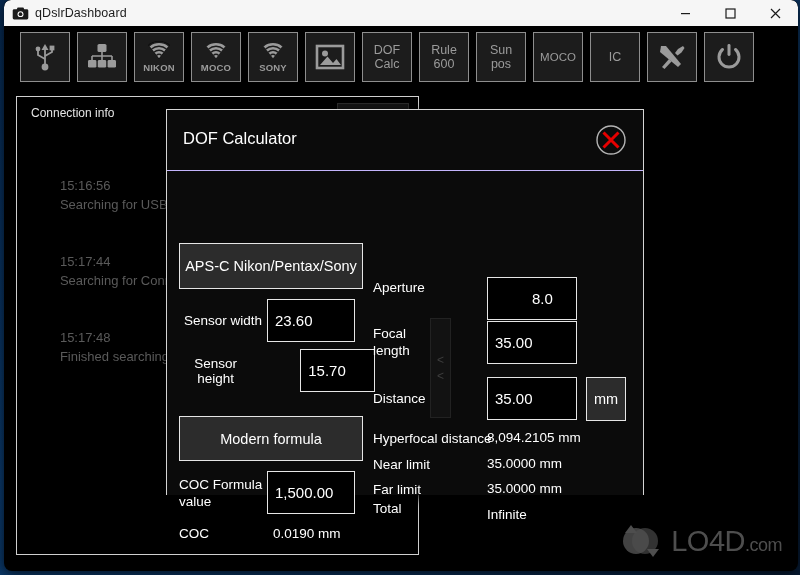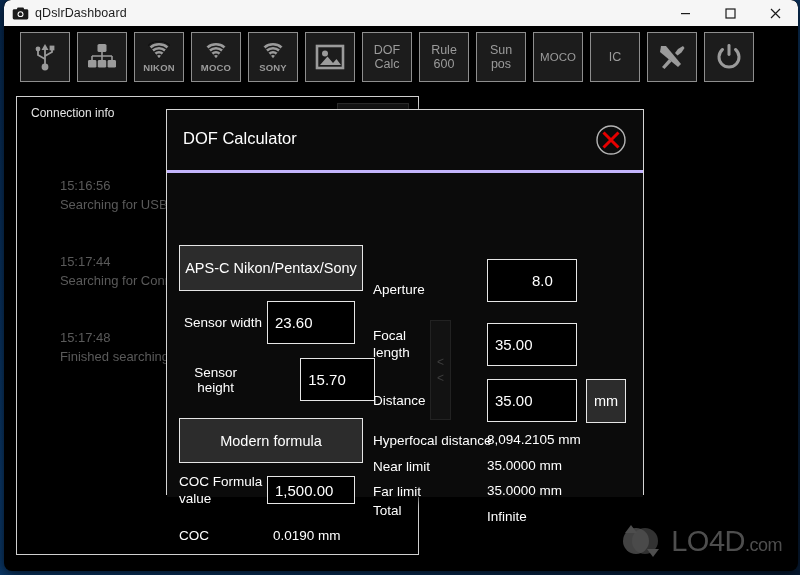--- a/index.html
+++ b/index.html
@@ -123,21 +123,21 @@
     left: 162px; top: 109px;
     width: 478px; height: 386px;
     background:#0b0b0b;
     border:1px solid #d5d5d5;
     box-sizing:border-box;
     box-shadow: 3px 4px 10px rgba(0,0,0,.85);
   }
   #dof-header {
     position:relative;
     height: 60px;
-    border-bottom:3px solid #c4b5fd;
+    border-bottom:1px solid #c4b5fd;
     background:#0b0b0b;
   }
   #dof-title {
     position:absolute; left:16px; top:19px;
     font-size:16.5px; color:#ffffff;
   }
   #dof-close {
     position:absolute; right:16px; top:14px;
     width:32px; height:32px;
   }
@@ -162,29 +162,29 @@
     color:#ffffff;
     font-size:15px;
     display:flex; align-items:center;
     padding-left:7px;
     box-sizing:border-box;
   }
 
   #sensor-select { position:absolute; left:12px; top:72px; width:184px; height:46px; }
   .row-lbl-field { position:absolute; display:flex; align-items:center;text-align:center; }
   #row-sw { left:12px; top:128px; width:196px; }
-  #row-sh { left:12px; top:185px; width:196px;gap:48px; }
+  #row-sh { left:12px; top:178px; width:196px;gap:48px; }
   #row-sw .lbl-left, #row-sh .lbl-left { width:88px; }
   #row-sw .txt-field, #row-sh .txt-field { width:88px; height:43px; }
 
   #formula-btn { position:absolute; left:12px; top:245px; width:184px; height:45px; }
 
   #row-coc { position:absolute; left:12px; top:300px; width:196px; display:flex; align-items:center; }
   #row-coc .lbl-left { width:88px; line-height:17px; }
-  #row-coc .txt-field { width:88px; height:28px; }
+  #row-coc .txt-field { width:88px; height:43px; }
 
   #row-coc-val { position:absolute; left:12px; top:355px; display:flex; align-items:center; font-size:13.5px; color:#ffffff;gap:6px; }
   #row-coc-val .k { width:88px; }
 
   
   .mid-lbl { position:absolute; left:206px; font-size:13.5px; color:#ffffff; line-height:17px; }
   #m-aperture { top:108px; }
   #m-focal    { top:154px; }
   #m-distance { top:219px; }
   #m-hyper    { top:259px; }
@@ -201,21 +201,21 @@
     color:#3d3d3d; font-size:12px;
     display:flex; flex-direction:column; align-items:center; justify-content:center;
     gap:2px;
   }
 
   
   .rt-field {
     position:absolute; left:320px;
     width:90px; height:43px;
   }
-  #f-aperture { top:86px;padding-left:44px; }
+  #f-aperture { top:106px;padding-left:44px; }
   #f-focal    { top:150px; }
   #f-distance { top:206px; }
 
   #unit-btn { position:absolute; left:419px; top:206px; width:40px; height:44px; }
 
   .rt-val { position:absolute; left:320px; font-size:13.5px; color:#ffffff; }
   #v-hyper { top:259px; }
   #v-near  { top:285px; }
   #v-far   { top:310px; }
   #v-total { top:336px; }

